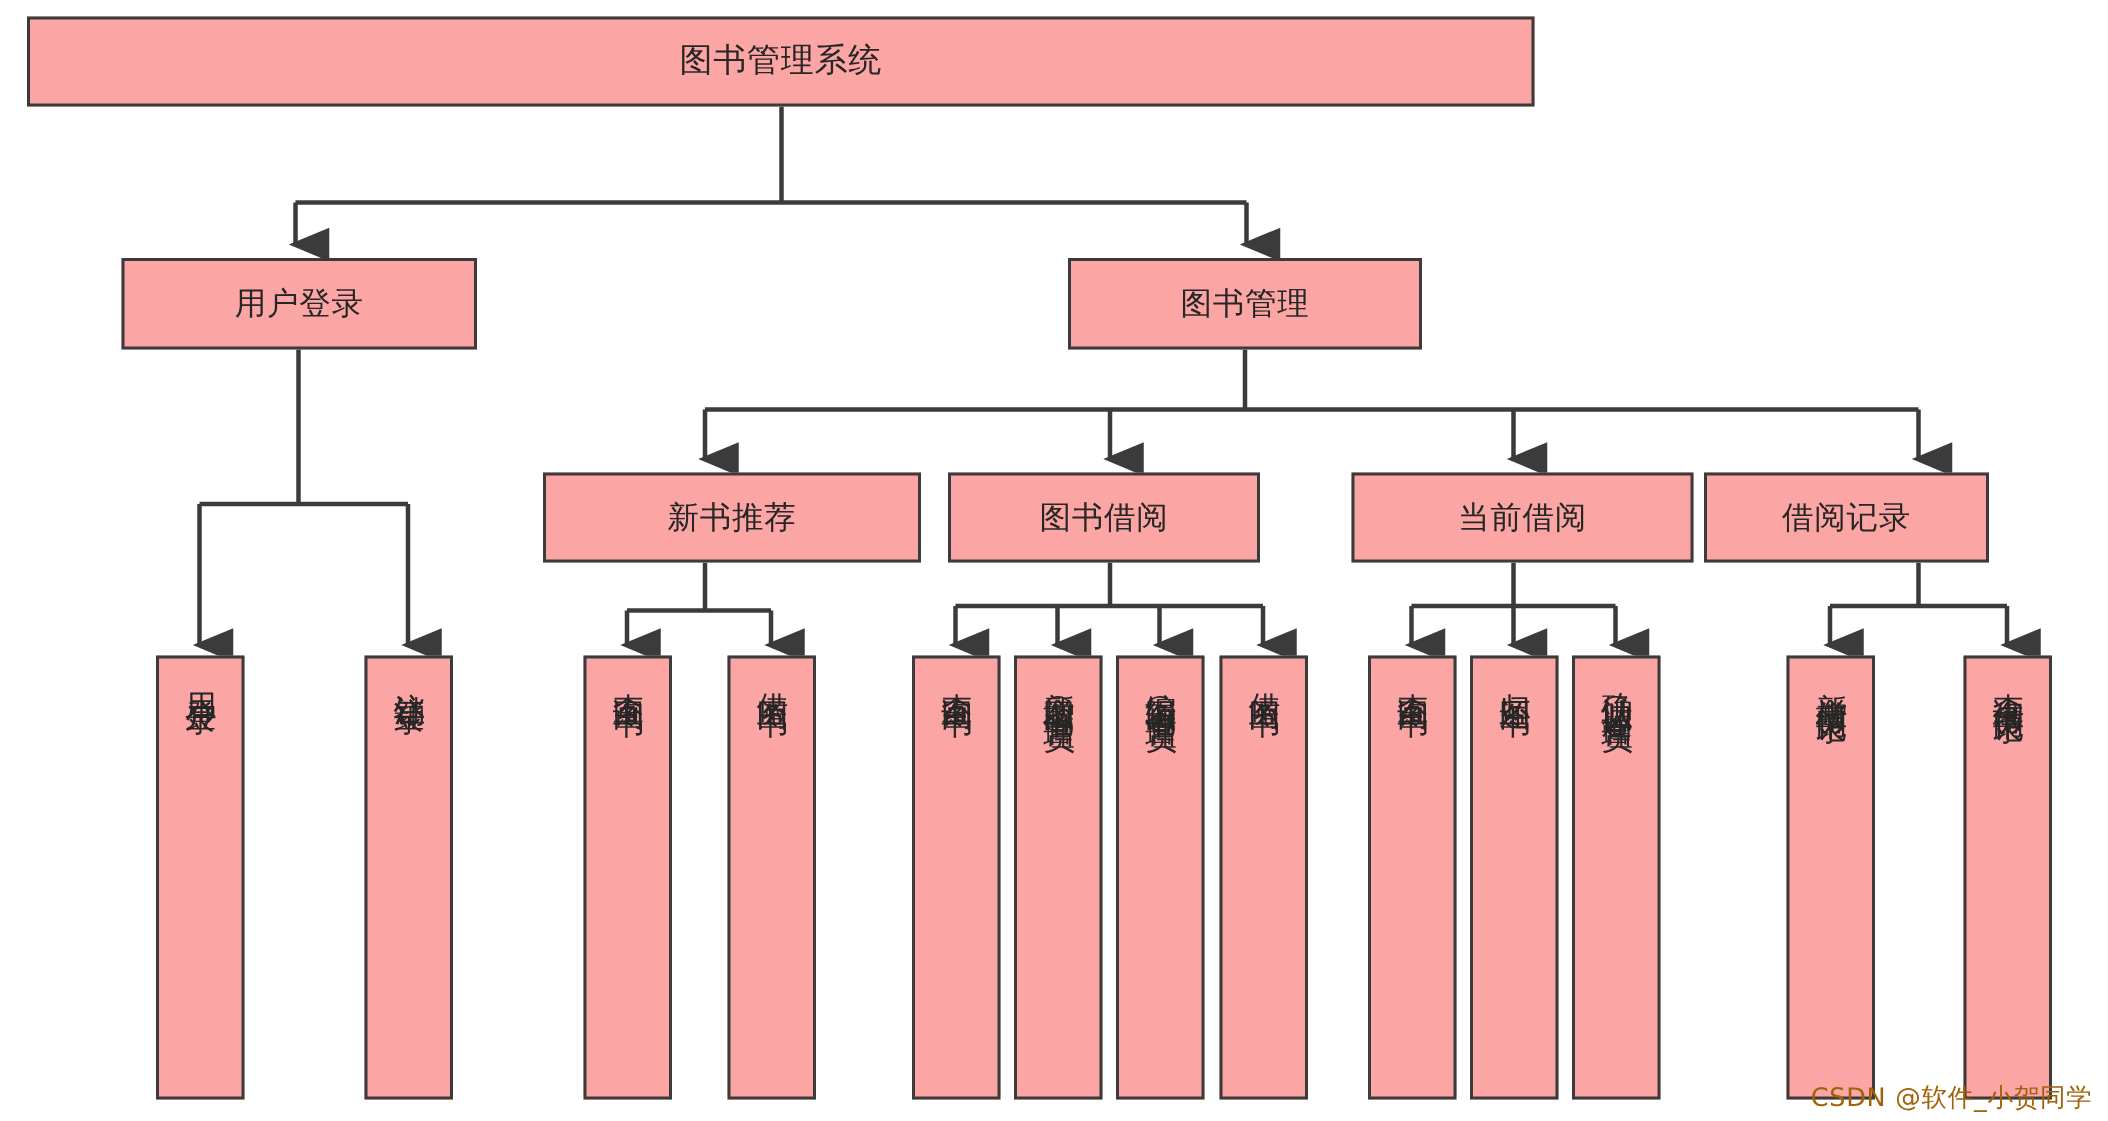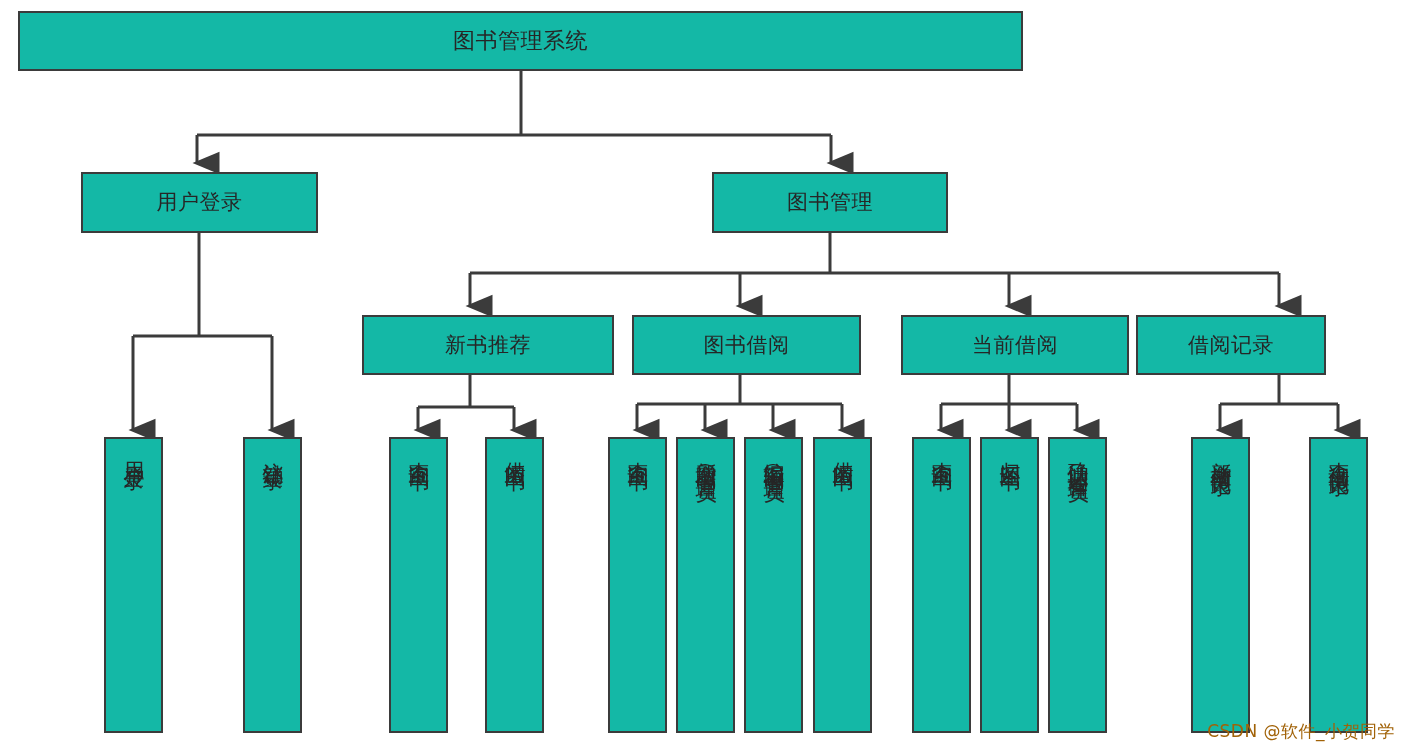--- a/index.html
+++ b/index.html
@@ -21,21 +21,21 @@
     position: absolute;
     left: 0;
     top: 0;
     width: 1405px;
     height: 747px;
     pointer-events: none;
   }
   .node {
     position: absolute;
     box-sizing: border-box;
-    background: #14b8a6;
+    background: #fca5a5;
     border: 2px solid #3b3b3b;
     display: flex;
     align-items: center;
     justify-content: center;
     color: #262626;
   }
   .node .label {
     display: block;
     text-align: center;
     line-height: 1.08;
@@ -135,21 +135,21 @@
   <div class="node horiz" style="left:81px; top:172px; width:237px; height:61px;">
     <span class="label">用户登录</span>
   </div>
   <div class="node horiz" style="left:712px; top:172px; width:236px; height:61px;align-items:center;">
     <span class="label">图书管理</span>
   </div>
 
   <div class="node horiz" style="left:362px; top:315px; width:252px; height:60px;">
     <span class="label">新书推荐</span>
   </div>
-  <div class="node horiz" style="left:632px; top:315px; width:229px; height:60px;align-items:center;">
+  <div class="node horiz" style="left:632px; top:315px; width:208px; height:60px;align-items:center;">
     <span class="label">图书借阅</span>
   </div>
   <div class="node horiz" style="left:901px; top:315px; width:228px; height:60px;">
     <span class="label">当前借阅</span>
   </div>
   <div class="node horiz" style="left:1136px; top:315px; width:190px; height:60px;">
     <span class="label">借阅记录</span>
   </div>
 
   <div class="node vert" style="left:104px; top:437px; width:59px; height:296px;">

